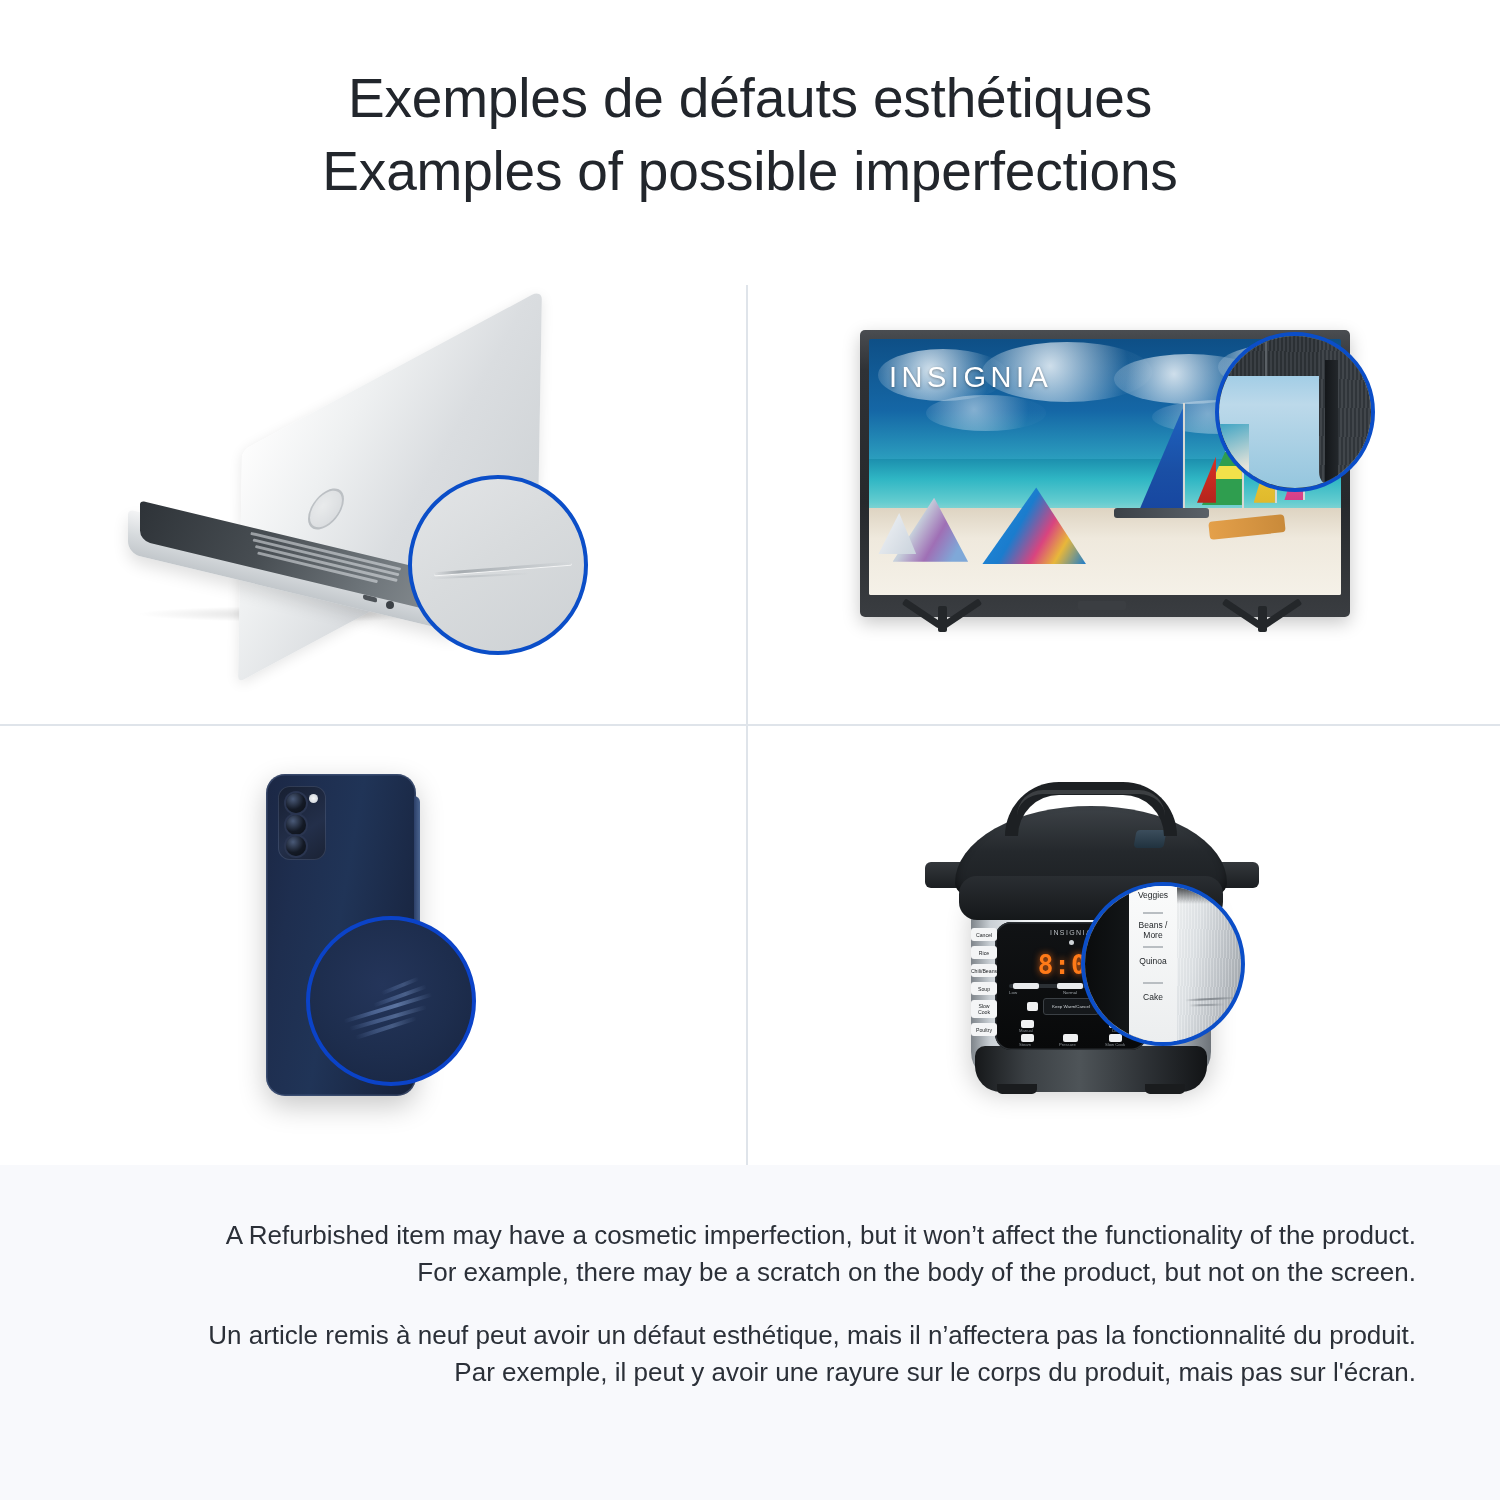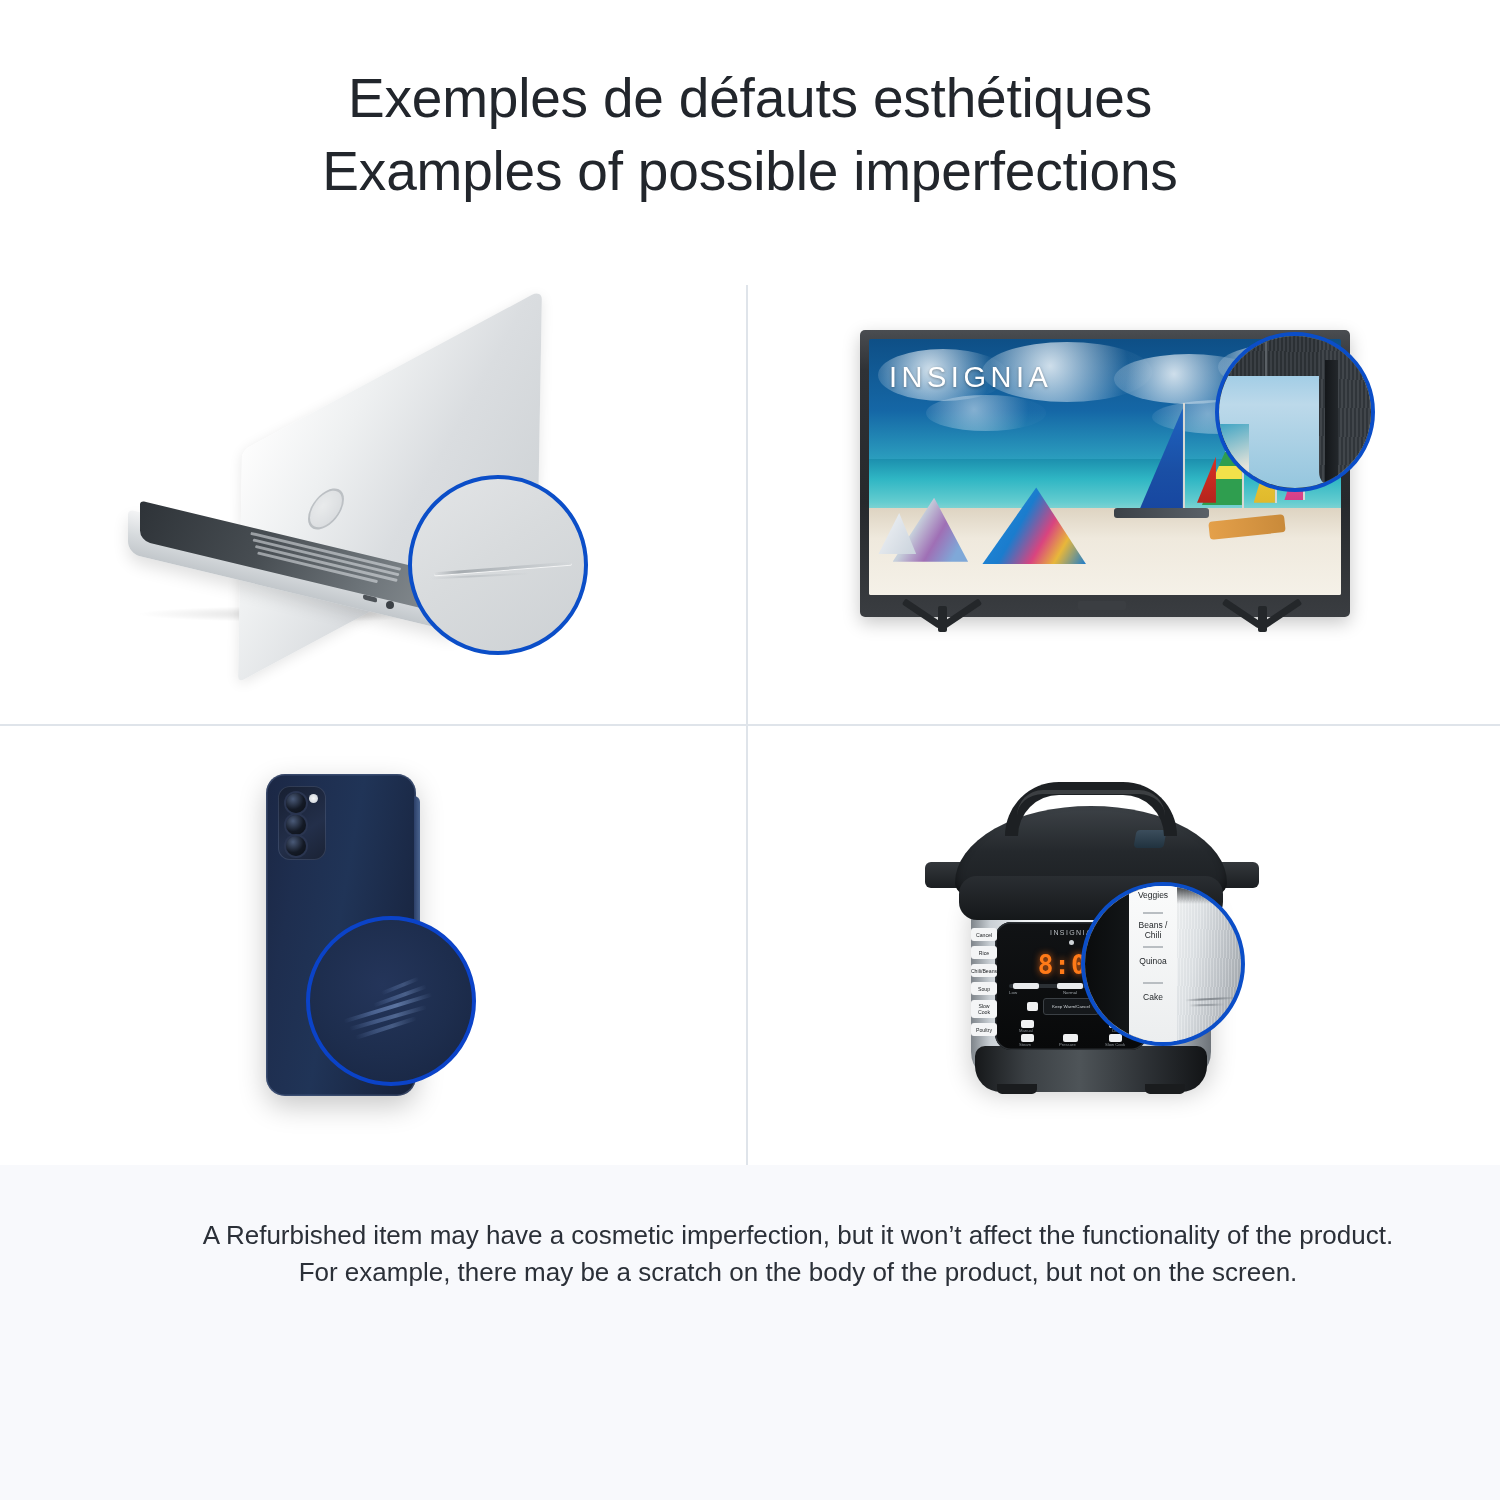--- a/index.html
+++ b/index.html
@@ -315,21 +315,21 @@
     position: absolute; left: 92px; top: 0; width: 72px; height: 18px;
     background: linear-gradient(180deg, rgba(25,28,31,.85), rgba(25,28,31,0));
   }
 
   
   .footer {
     position: absolute; left: 0; top: 1165px;
     width: 1500px; height: 335px;
     background: #f8f9fc;
     padding: 52px 84px 0 180px;
-    text-align: center;
+    text-align: right;
   }
   .footer p {
     color: #2b3038; font-size: 26px; line-height: 37px;
   }
   .footer p.second { margin-top: 26px; }
 </style>
 </head>
 <body>
 
 <div class="page">
@@ -553,31 +553,32 @@
             </div>
           </div>
 
           <div class="mag mag-cooker">
             <div class="mc-dark"></div>
             <div class="mc-btnstrip"></div>
             <div class="mc-sep" style="top:26px;"></div>
             <div class="mc-sep" style="top:60px;"></div>
             <div class="mc-sep" style="top:96px;"></div>
             <div class="mc-btn" style="top:4px;">Veggies</div>
-            <div class="mc-btn" style="top:34px;">Beans / Chili</div>
+            <div class="mc-btn" style="top:34px;">Beans / More</div>
             <div class="mc-btn" style="top:70px;">Quinoa</div>
             <div class="mc-btn" style="top:106px;">Cake</div>
             <div class="mc-brush"></div>
             <div class="mc-shadowtop"></div>
             <div class="mc-scratch" style="left:100px; top:112px; width:52px; transform:rotate(-3deg);"></div>
             <div class="mc-scratch" style="left:104px; top:118px; width:36px; transform:rotate(-2deg); opacity:.7;"></div>
           </div>
         </div>
       </div>
     </div>
 
   </div>
 
   <div class="footer">
     <p>A Refurbished item may have a cosmetic imperfection, but it won’t affect the functionality of the product. For example, there may be a scratch on the body of the product, but not on the screen.</p>
+    <p class="second">Un article remis à neuf peut avoir un défaut esthétique, mais il n’affectera pas la fonctionnalité du produit. Par exemple, il peut y avoir une rayure sur le corps du produit, mais pas sur l'écran.</p>
   </div>
 
 </div>
 
 </body></html>

